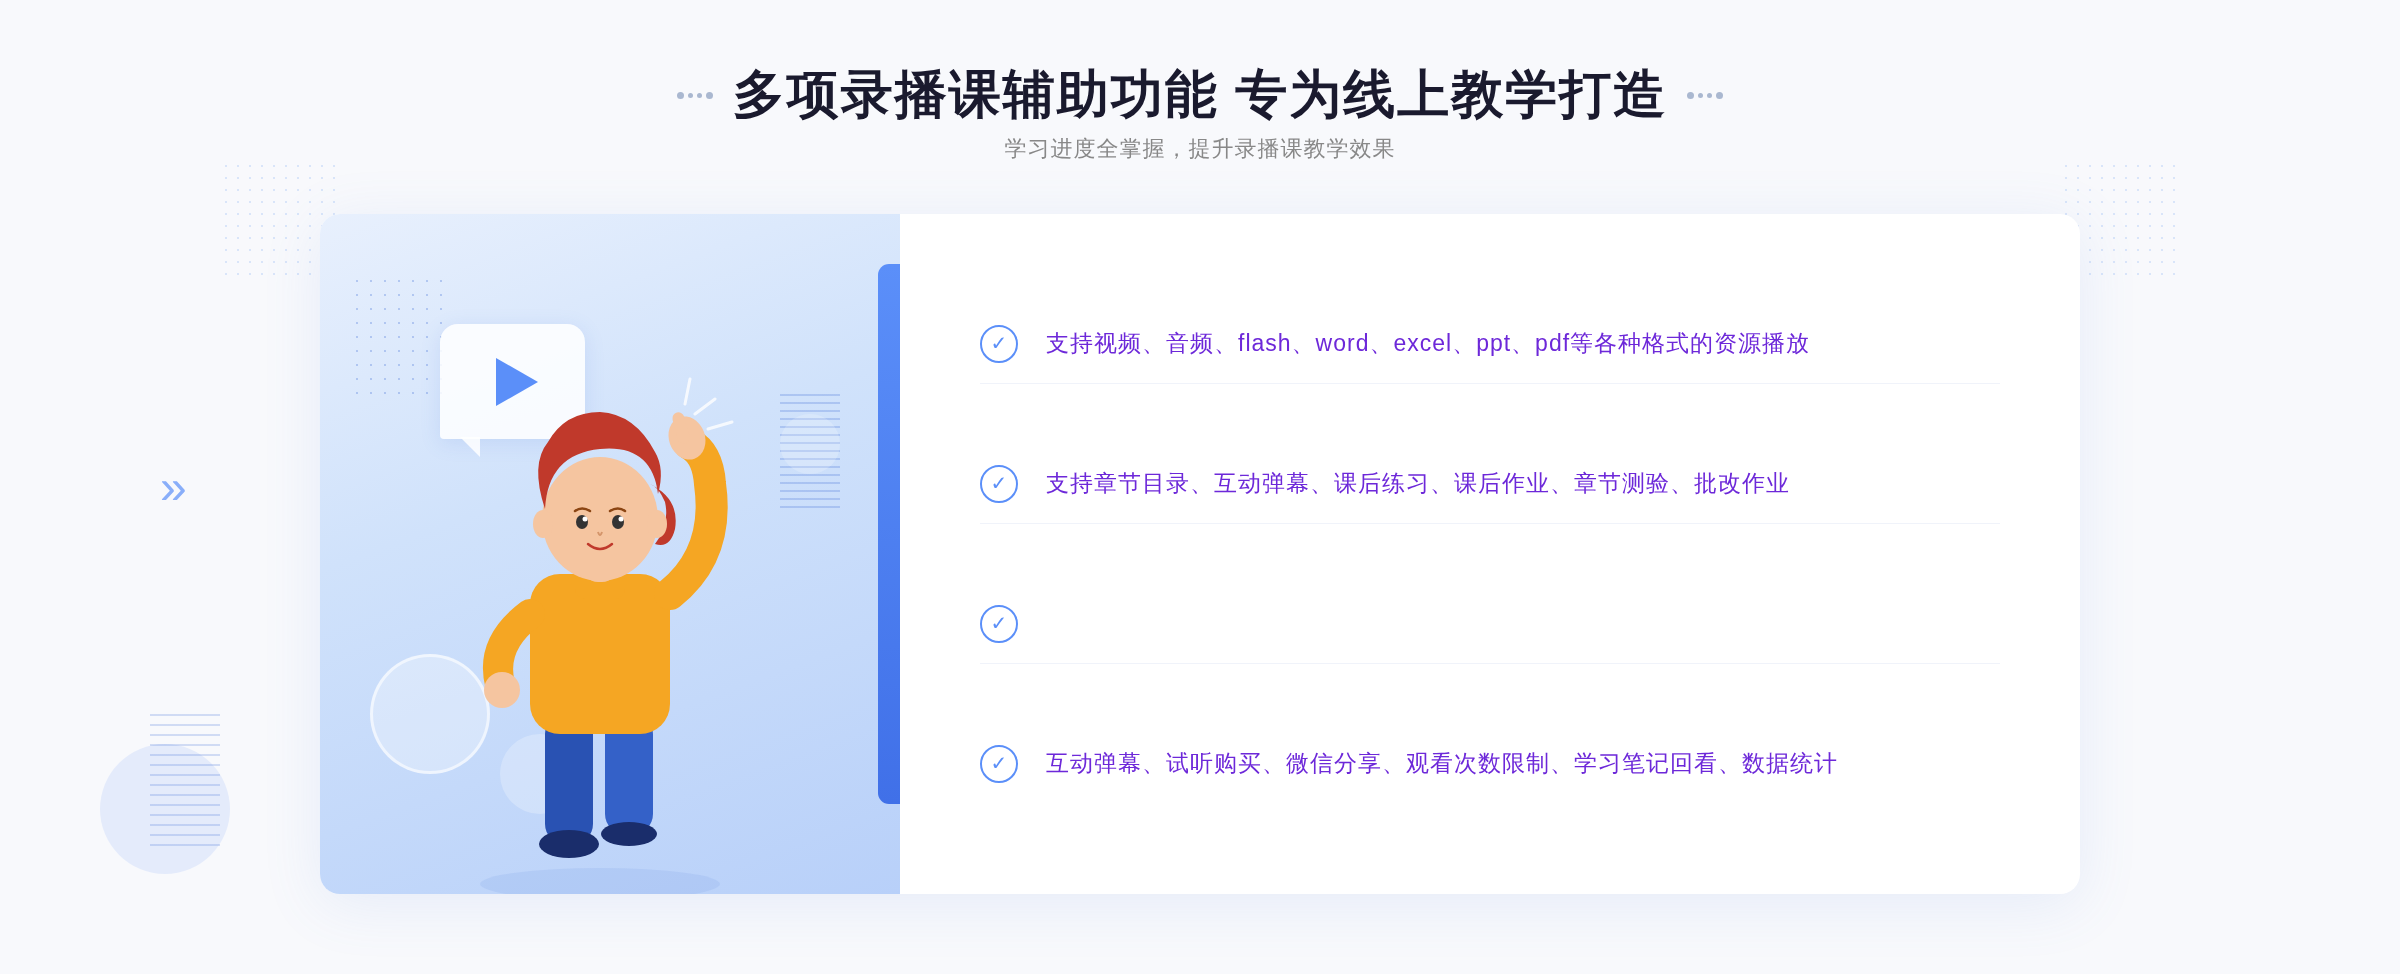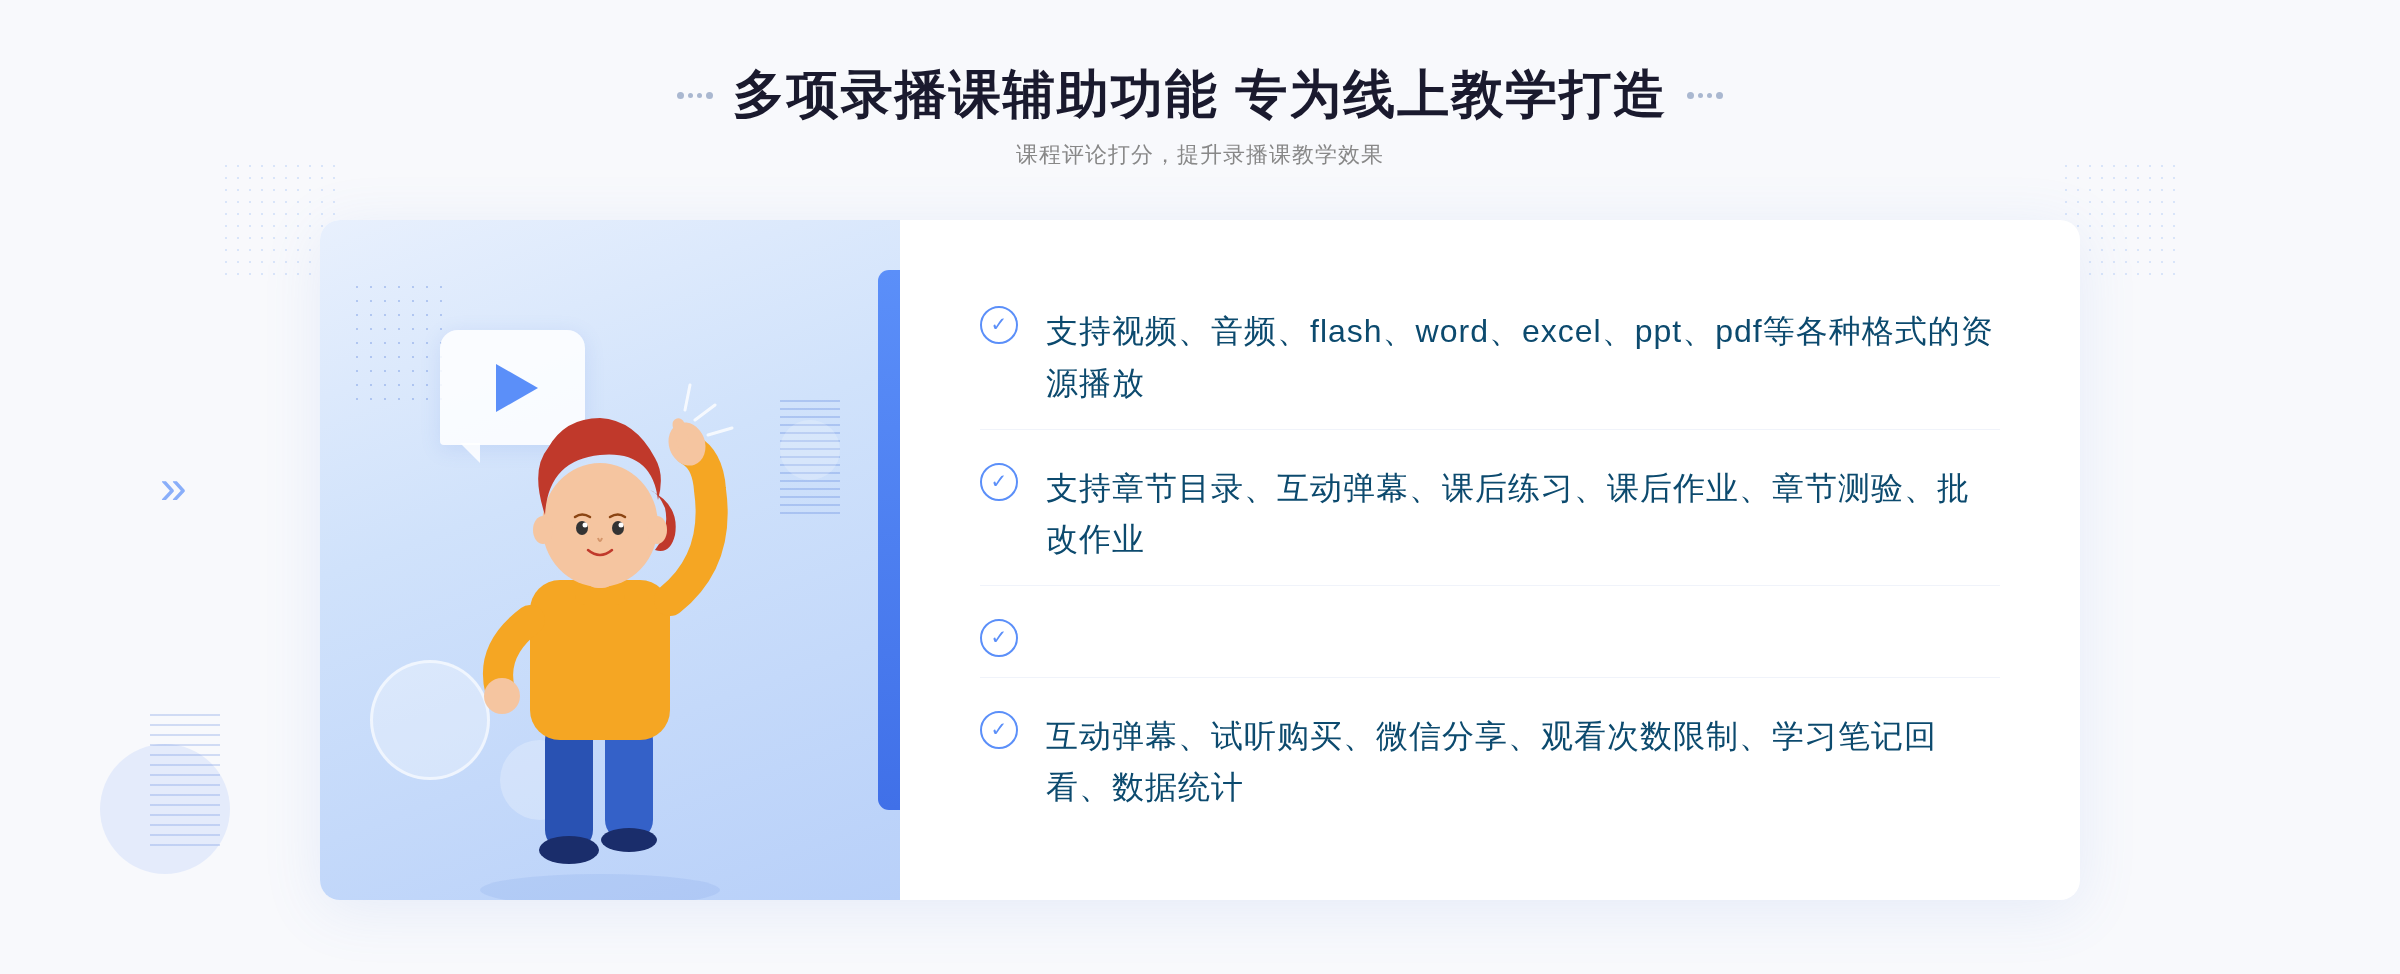--- a/index.html
+++ b/index.html
@@ -53,21 +53,21 @@
       text-align: center;
       margin-bottom: 50px;
       position: relative;
     }
 
     .header-title-wrapper {
       display: flex;
       align-items: center;
       justify-content: center;
       gap: 20px;
-      margin-bottom: 10px;
+      margin-bottom: 4px;
     }
 
     .header-dots {
       display: flex;
       gap: 4px;
       align-items: center;
     }
 
     .header-dots span {
       display: inline-block;
@@ -276,22 +276,22 @@
     }
 
     .check-mark {
       color: #5b8ff9;
       font-size: 20px;
       line-height: 1;
       margin-top: -2px;
     }
 
     .feature-text {
-      font-size: 32px;
-      color: #0c4a6e;
+      font-size: 23px;
+      color: #6d28d9;
       line-height: 1.6;
       letter-spacing: 1px;
     }
 
     
     .outside-left-dots {
       position: absolute;
       left: 160px;
       top: 50%;
       transform: translateY(-50%);
@@ -355,21 +355,21 @@
         <span class="dot-large"></span>
       </div>
       <h1 class="header-title">多项录播课辅助功能 专为线上教学打造</h1>
       <div class="header-dots">
         <span class="dot-large"></span>
         <span></span>
         <span></span>
         <span class="dot-large"></span>
       </div>
     </div>
-    <p class="header-subtitle">课程评论打分，提升录播课教学效果</p>
+    <p class="header-subtitle">学习进度全掌握，提升录播课教学效果</p>
   </div>
 
   <div class="main-card">
 
     <div class="left-panel">
 
       <div class="accent-bar"></div>
 
       <div class="left-dot-grid"></div>
 

